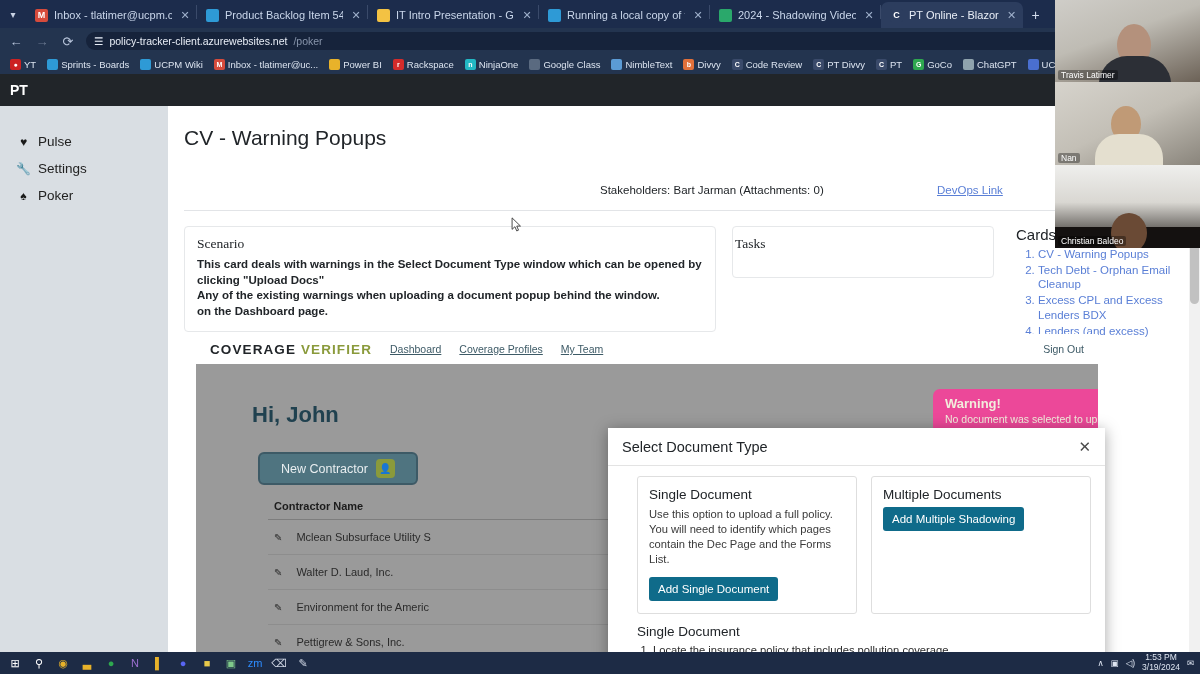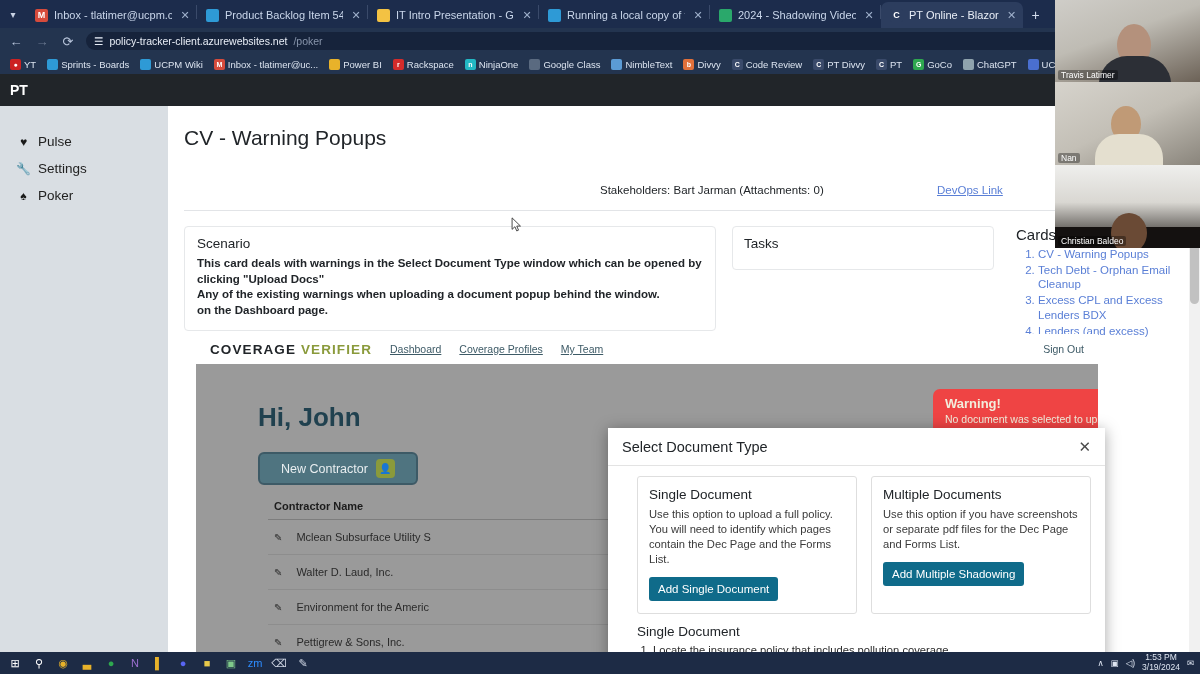--- a/index.html
+++ b/index.html
@@ -79,52 +79,52 @@
 
   .title-row { display: flex; align-items: baseline; }
   .page-title { font-size: 21px; color: #212529; font-weight: 400; }
   .stakeholders { position: absolute; left: 432px; top: 78px; font-size: 11.5px; color: #212529; }
   .devops-link { position: absolute; left: 769px; top: 78px; font-size: 11.5px; color: #5a7fd6; }
   .title-rule { position: absolute; left: 16px; top: 104px; width: 876px; height: 1px; background: #e2e4e7; }
 
   .cards-row { position: absolute; left: 16px; top: 120px; display: flex; gap: 16px; }
   .card { background: #fff; border: 1px solid #e6e8ea; border-radius: 4px; }
   .card-scenario { width: 532px; min-height: 62px; padding: 9px 12px 12px 12px; }
-  .card-tasks { width: 262px; height: 44px; padding: 9px 11px; }
-  .card-h { font-size: 13.5px; color: #212529; margin-bottom: 5px; }
+  .card-tasks { width: 262px; height: 52px; padding: 9px 2px; }
+  .card-h { font-size: 13.5px; color: #212529; margin-bottom: 5px; font-family: Liberation Serif, serif; }
   .scenario-p { font-size: 11.5px; color: #212529; line-height: 1.35; font-weight: bold; }
 
   .cards-panel { position: absolute; left: 848px; top: 120px; width: 180px; }
   .cards-panel h3 { font-size: 15px; font-weight: 400; color: #212529; margin-bottom: 4px; }
   .cards-panel ol { margin-left: 22px; }
   .cards-panel li { font-size: 11.5px; color: #5a7fd6; line-height: 1.28; margin-bottom: 1px; }
 
   
   .cv-shot {
     position: absolute; left: 28px; top: 228px; width: 902px; height: 352px;
     background: #9a9a9a; overflow: hidden;
   }
   .cv-nav { height: 30px; background: #fff; display: flex; align-items: center; padding: 0 14px; gap: 18px; }
   .cv-logo { font-size: 13.5px; font-weight: bold; letter-spacing: 1.1px; color: #212529; }
   .cv-logo .v { color: #8a9a3b; }
   .cv-nav a { font-size: 10.5px; color: #3d5a66; }
   .cv-signout { margin-left: auto; font-size: 10.5px; color: #3d5a66; }
   .cv-main { position: relative; height: 322px; background: #9a9a9a; }
-  .cv-hi { position: absolute; left: 62px; top: 38px; font-size: 26px; font-weight: bold; color: #20414f; }
+  .cv-hi { position: absolute; left: 56px; top: 38px; font-size: 22px; font-weight: bold; color: #20414f; }
   .cv-newc {
     position: absolute; left: 62px; top: 88px; width: 160px; height: 33px;
     background: #4f7480; border: 2px solid #3d5a66; border-radius: 6px;
     display: flex; align-items: center; justify-content: center; gap: 8px;
     color: #e9eef0; font-size: 12.5px;
   }
   .cv-newc .pbadge { width: 19px; height: 19px; border-radius: 4px; background: #8a9a3b;
                      display:flex; align-items:center; justify-content:center; font-size: 10px; color:#2a3a18;}
   .cv-warning {
     position: absolute; left: 737px; top: 25px; width: 232px; height: 52px;
-    background: #ef4444; border-radius: 7px; padding: 7px 12px; color: #f2eddc;
+    background: #ec4899; border-radius: 7px; padding: 7px 12px; color: #f2eddc;
   }
   .cv-warning .wt { font-size: 13px; font-weight: bold; margin-bottom: 2px; }
   .cv-warning .wb { font-size: 10.5px; }
   .cv-btn-row { position: absolute; right: 10px; top: 94px; display: flex; gap: 9px; }
   .cv-btn { height: 30px; background: #4f7480; border: 2px solid #3d5a66; border-radius: 6px;
             display: flex; align-items: center; gap: 6px; padding: 0 12px; color: #e9eef0; font-size: 12px; }
   .cv-table { position: absolute; left: 72px; top: 136px; right: 8px; }
   .cv-th { display: flex; font-size: 11px; font-weight: bold; color: #1c1c1c;
            border-bottom: 1px solid #7d7d7d; padding-bottom: 7px; }
   .cv-tr { display: flex; font-size: 11px; color: #2a2a2a; align-items: center;
@@ -463,21 +463,20 @@
           </div>
           <div class="modal-body">
             <div class="opt-row">
               <div class="opt">
                 <h4>Single Document</h4>
                 <p>Use this option to upload a full policy. You will need to identify which pages contain the Dec Page and the Forms List.</p>
                 <button>Add Single Document</button>
               </div>
               <div class="opt">
                 <h4>Multiple Documents</h4>
-                <p>Use this option if you have screenshots or separate pdf files for the Dec Page and Forms List.</p>
                 <button>Add Multiple Shadowing</button>
               </div>
             </div>
             <div class="sd-h">Single Document</div>
             <ol class="sd-list">
               <li>Locate the insurance policy that includes pollution coverage.</li>
 
             </ol>
 
           </div>

